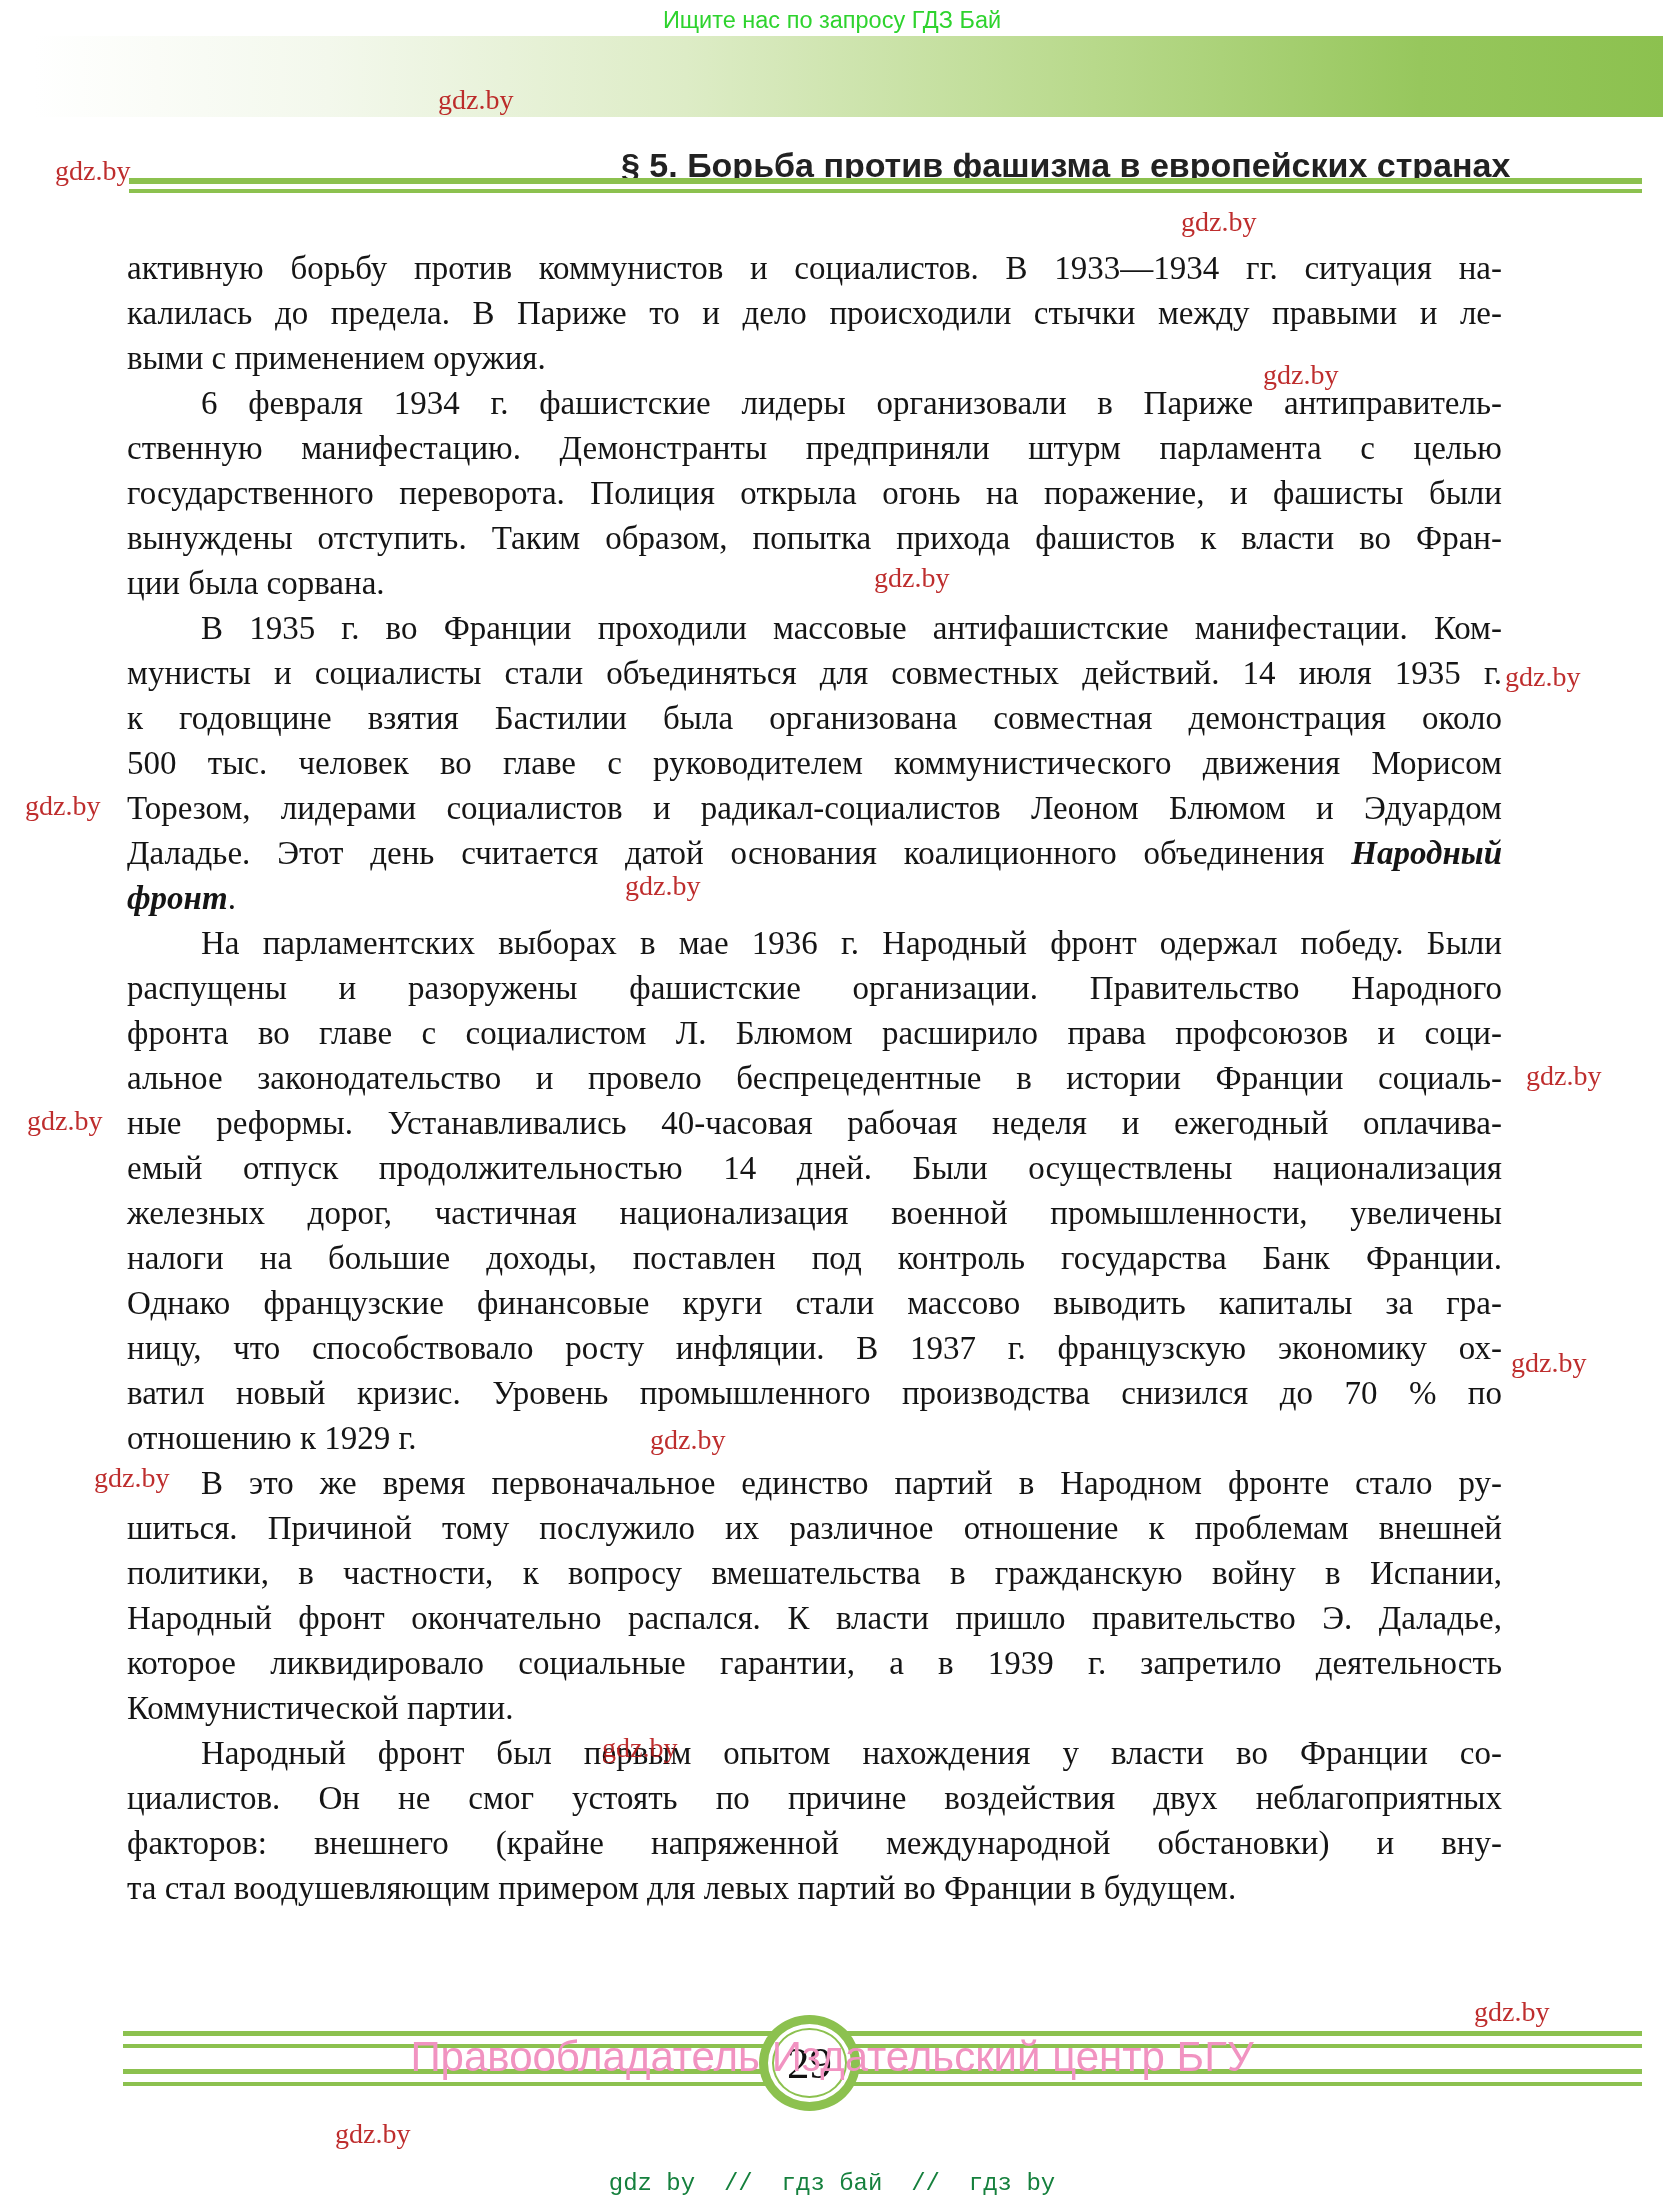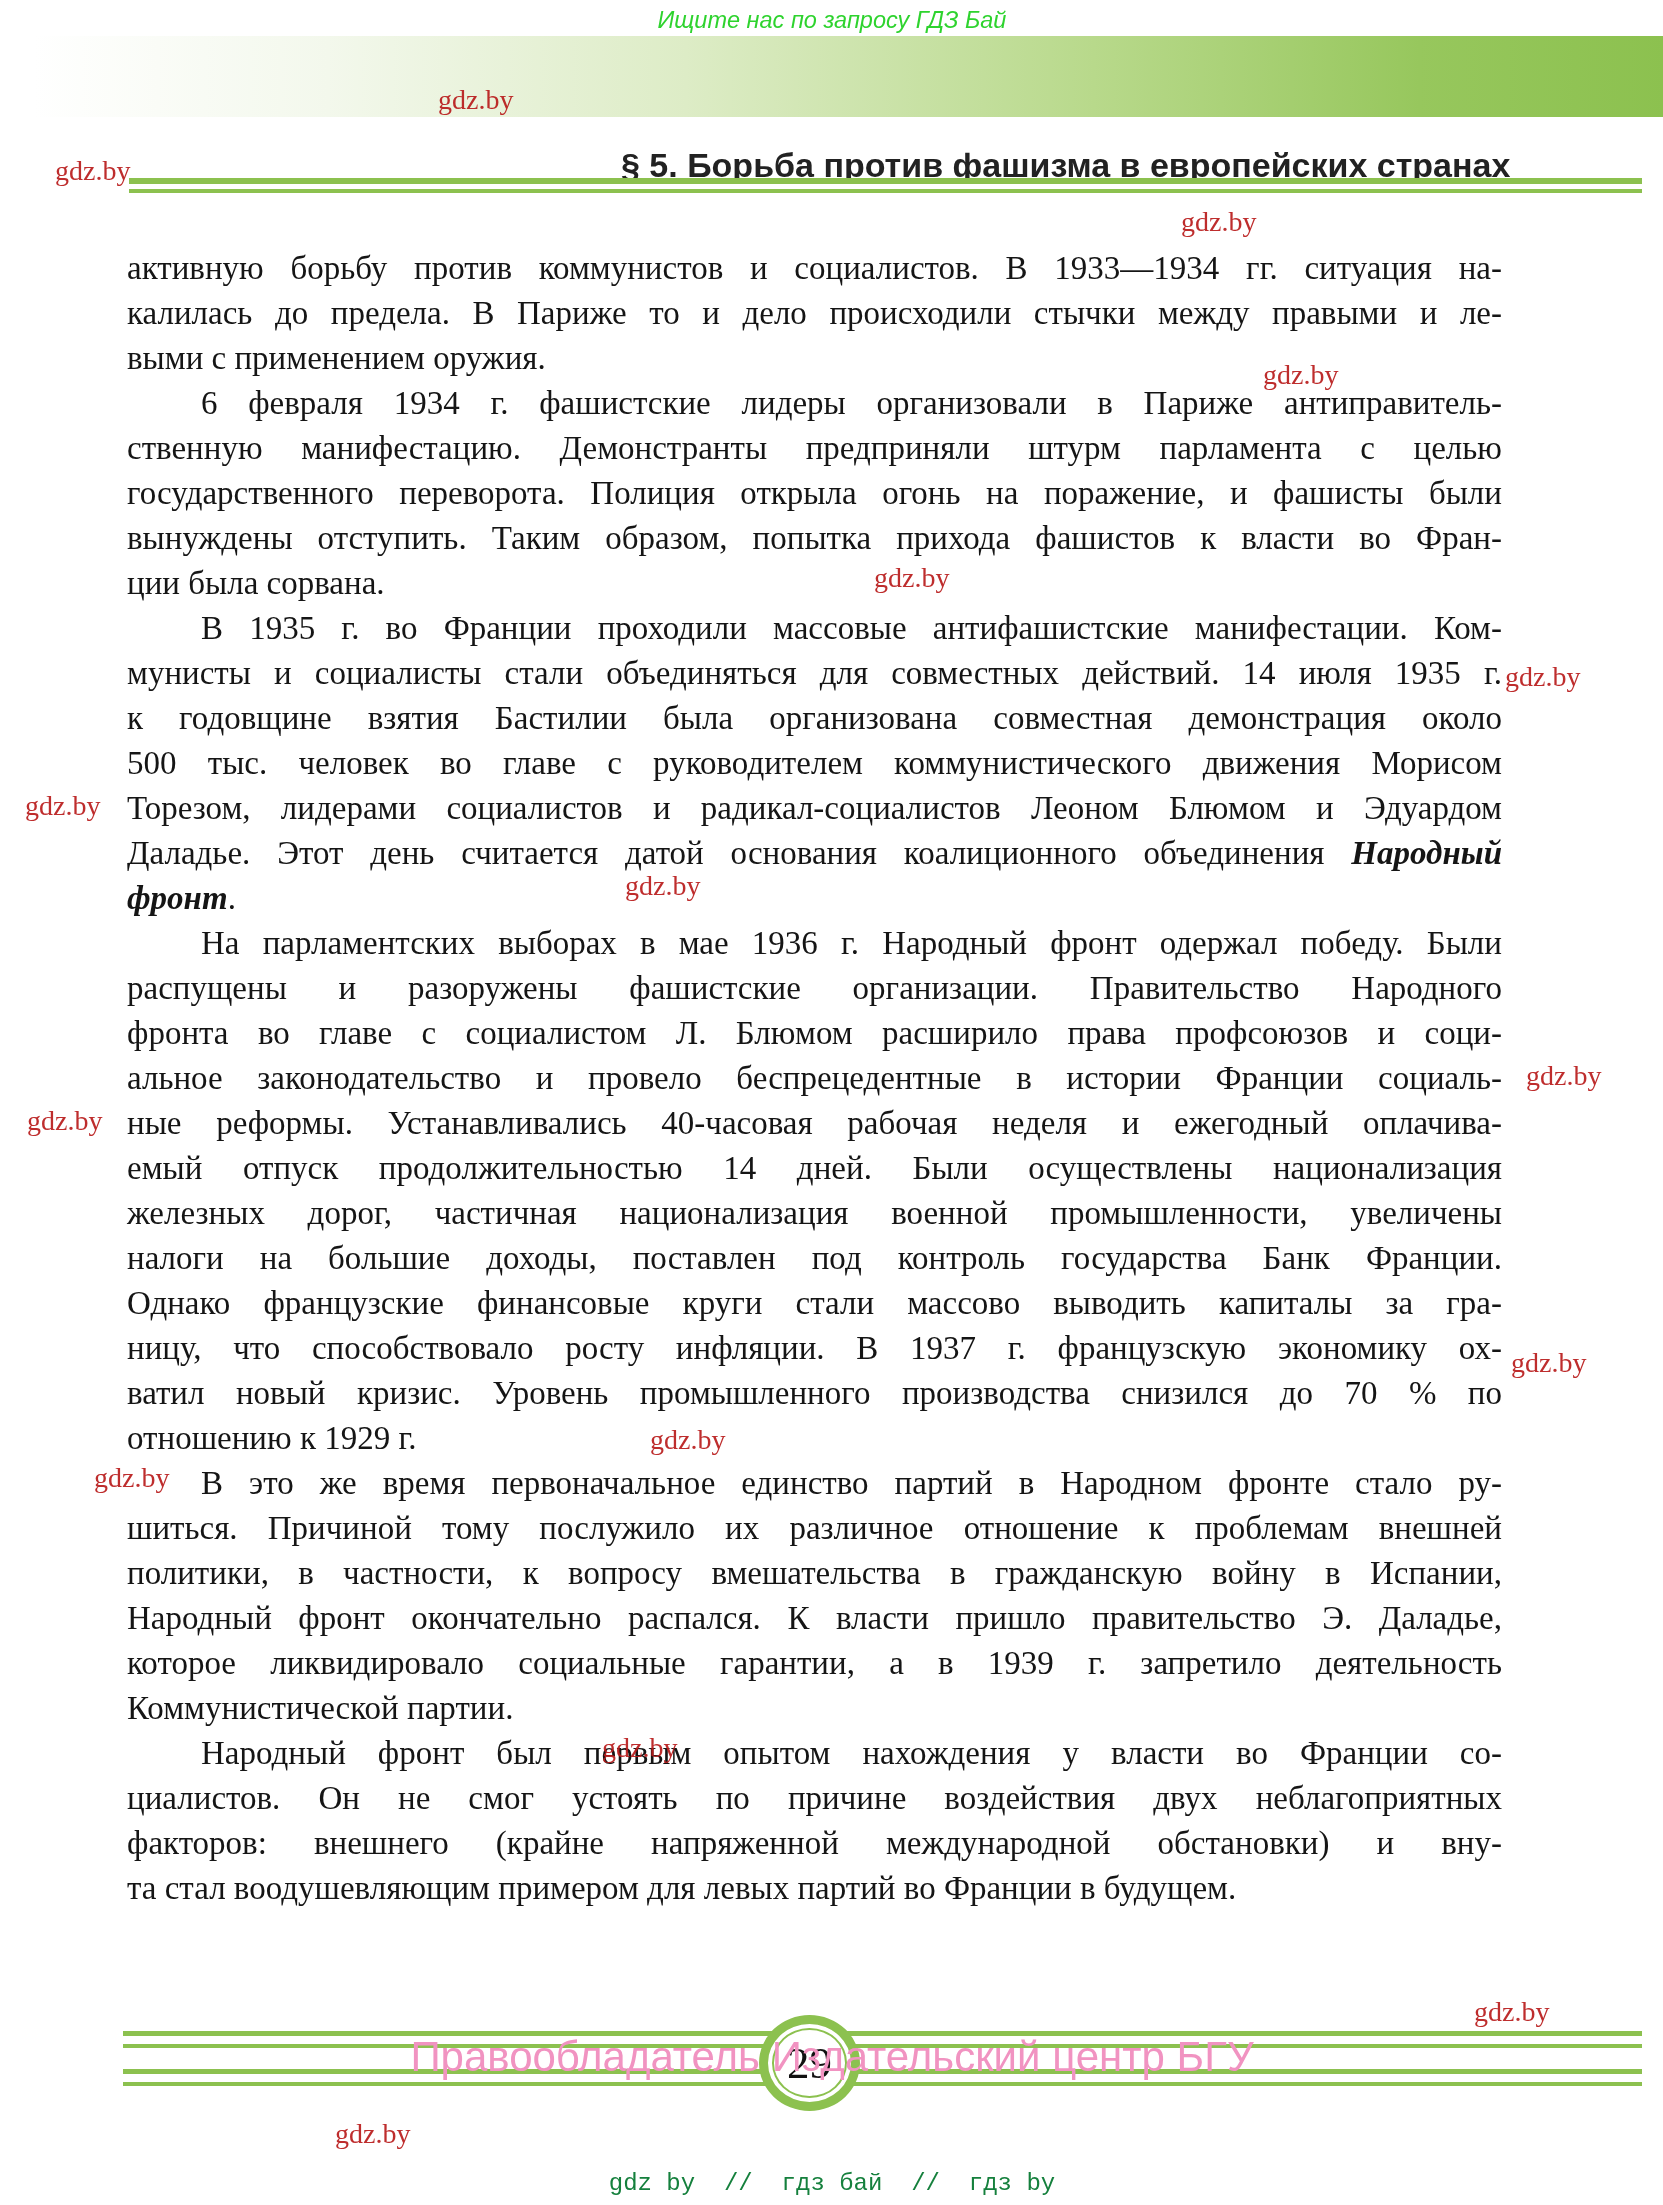--- a/index.html
+++ b/index.html
@@ -5,21 +5,20 @@
   html,body{margin:0;padding:0;background:#888;}
   .page{
     position:relative;width:1664px;height:2205px;background:#ffffff;
     overflow:hidden;font-family:"Liberation Serif",serif;
   }
   
   .top-banner{
     position:absolute;left:0;top:6.7px;width:100%;text-align:center;
     font-family:"Liberation Sans",sans-serif;font-size:23.5px;font-weight:500;
     color:#2ed32e;
-    font-style:italic;
   }
   .header-bar{
     position:absolute;left:34px;top:36px;width:1630px;height:81px;
     background:linear-gradient(90deg,#ffffff 0%,#f3f8ec 18%,#ddecc6 40%,
                #b8d98b 65%,#97c75d 85%,#8cc14f 100%);
   }
   .title{
     position:absolute;left:609px;top:134px;width:889px;margin:12px;
     font-family:"Liberation Sans",sans-serif;font-size:34px;font-weight:700;
     color:#222222;text-align:center;white-space:nowrap;

